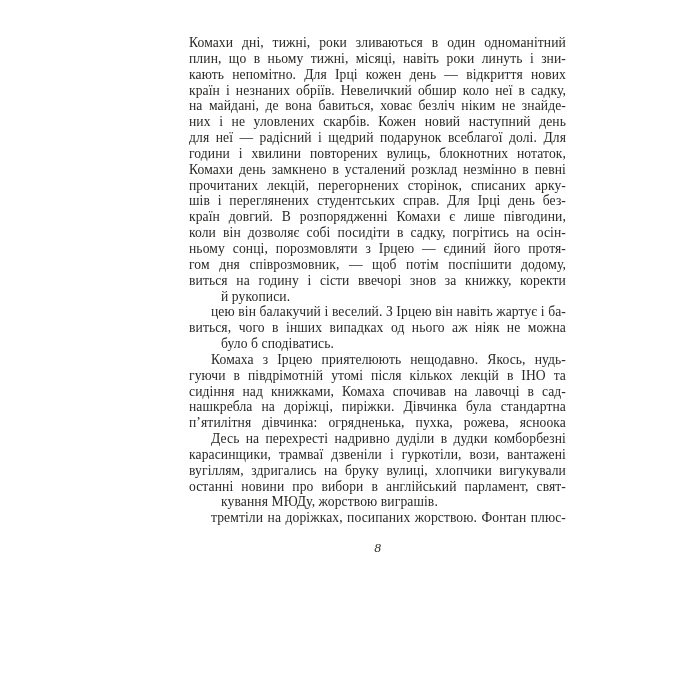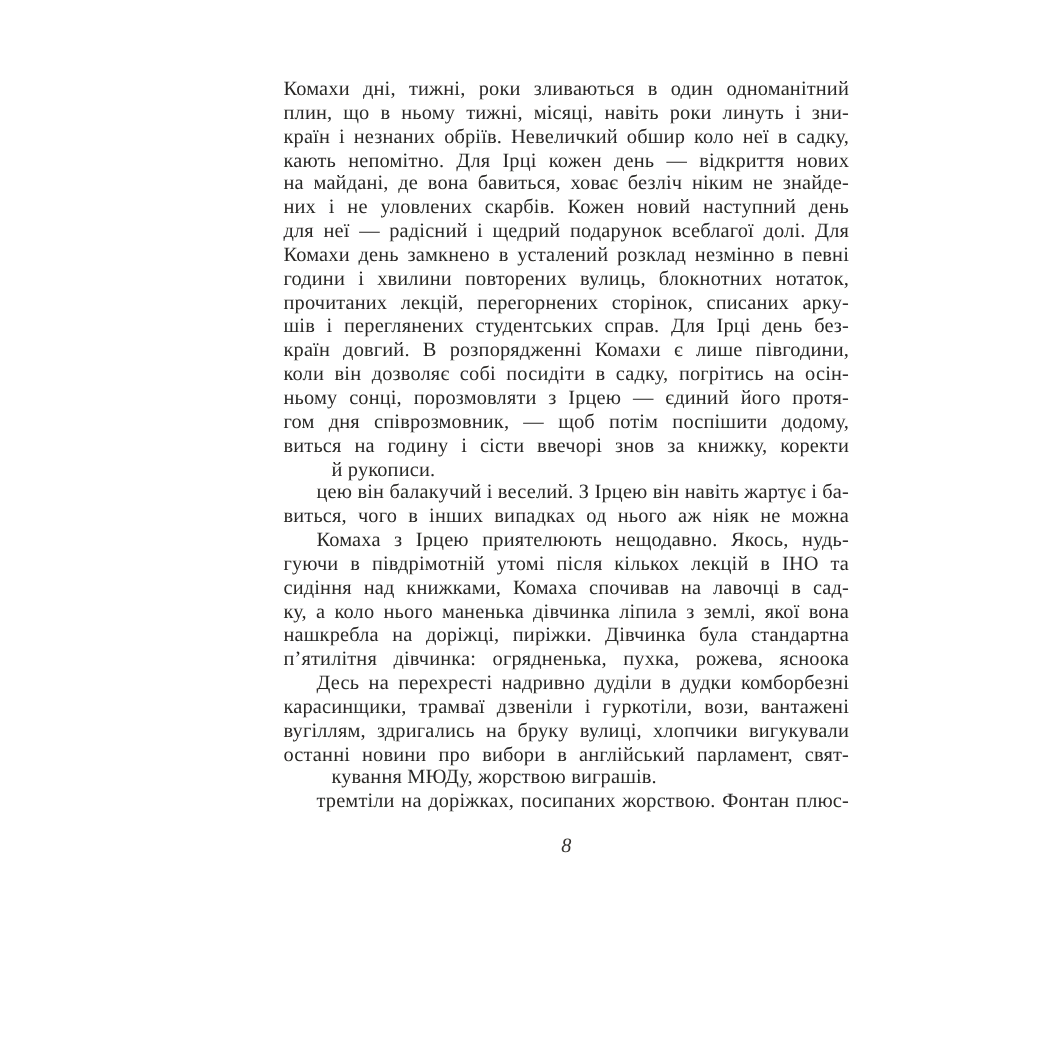--- a/index.html
+++ b/index.html
@@ -10,21 +10,21 @@
     width: 700px;
     height: 700px;
     background: #ffffff;
     position: relative;
     overflow: hidden;
     font-family: "Liberation Serif", serif;
   }
   .book-page {
     position: absolute;
     left: 189px;
-    top: 51px;
+    top: 35px;
     width: 377px;
   }
   .text-block {
     width: 100%;
     color: #292826;
     font-size: 13.6px;
     line-height: 15.85px;
     letter-spacing: 0.1px;
   }
   .paragraph {
@@ -53,45 +53,45 @@
   }
 </style>
 </head>
 <body>
 
 <div class="book-page">
   <main class="text-block">
       <p class="paragraph">
         <span class="line">Комахи дні, тижні, роки зливаються в один одноманітний</span>
         <span class="line">плин, що в ньому тижні, місяці, навіть роки линуть і зни-</span>
+        <span class="line">кають непомітно. Для Ірці кожен день — відкриття нових</span>
         <span class="line">країн і незнаних обріїв. Невеличкий обшир коло неї в садку,</span>
-        <span class="line">кають непомітно. Для Ірці кожен день — відкриття нових</span>
         <span class="line">на майдані, де вона бавиться, ховає безліч ніким не знайде-</span>
         <span class="line">них і не уловлених скарбів. Кожен новий наступний день</span>
         <span class="line">для неї — радісний і щедрий подарунок всеблагої долі. Для</span>
+        <span class="line">години і хвилини повторених вулиць, блокнотних нотаток,</span>
         <span class="line">Комахи день замкнено в усталений розклад незмінно в певні</span>
-        <span class="line">години і хвилини повторених вулиць, блокнотних нотаток,</span>
         <span class="line">прочитаних лекцій, перегорнених сторінок, списаних арку-</span>
         <span class="line">шів і переглянених студентських справ. Для Ірці день без-</span>
         <span class="line">країн довгий. В розпорядженні Комахи є лише півгодини,</span>
         <span class="line">коли він дозволяє собі посидіти в садку, погрітись на осін-</span>
         <span class="line">ньому сонці, порозмовляти з Ірцею — єдиний його протя-</span>
         <span class="line">гом дня співрозмовник, — щоб потім поспішити додому,</span>
         <span class="line">виться на годину і сісти ввечорі знов за книжку, коректи</span>
         <span class="line last">й рукописи.</span>
       </p>
       <p class="paragraph indent">
         <span class="line">цею він балакучий і веселий. З Ірцею він навіть жартує і ба-</span>
         <span class="line">виться, чого в інших випадках од нього аж ніяк не можна</span>
+        <span class="line last">було б сподіватись.</span>
       </p>
       <p class="paragraph indent">
         <span class="line">Комаха з Ірцею приятелюють нещодавно. Якось, нудь-</span>
         <span class="line">гуючи в півдрімотній утомі після кількох лекцій в ІНО та</span>
         <span class="line">сидіння над книжками, Комаха спочивав на лавочці в сад-</span>
-        <span class="line">ку, а коло нього маненька дівчинка ліпила з землі, якої вона</span>
         <span class="line">нашкребла на доріжці, пиріжки. Дівчинка була стандартна</span>
         <span class="line">п’ятилітня дівчинка: огрядненька, пухка, рожева, ясноока</span>
       </p>
       <p class="paragraph indent">
         <span class="line">Десь на перехресті надривно дуділи в дудки комборбезні</span>
         <span class="line">карасинщики, трамваї дзвеніли і гуркотіли, вози, вантажені</span>
         <span class="line">вугіллям, здригались на бруку вулиці, хлопчики вигукували</span>
         <span class="line">останні новини про вибори в англійський парламент, свят-</span>
         <span class="line last">кування МЮДу, жорствою виграшів.</span>
       </p>

